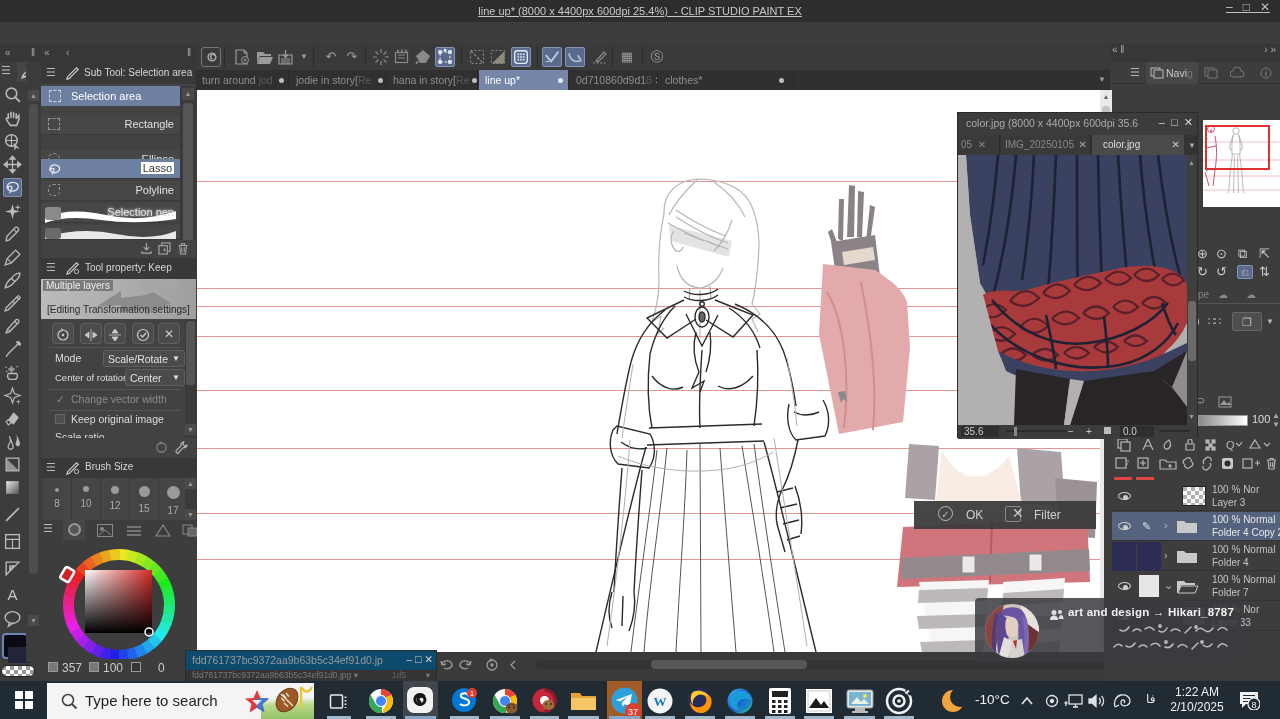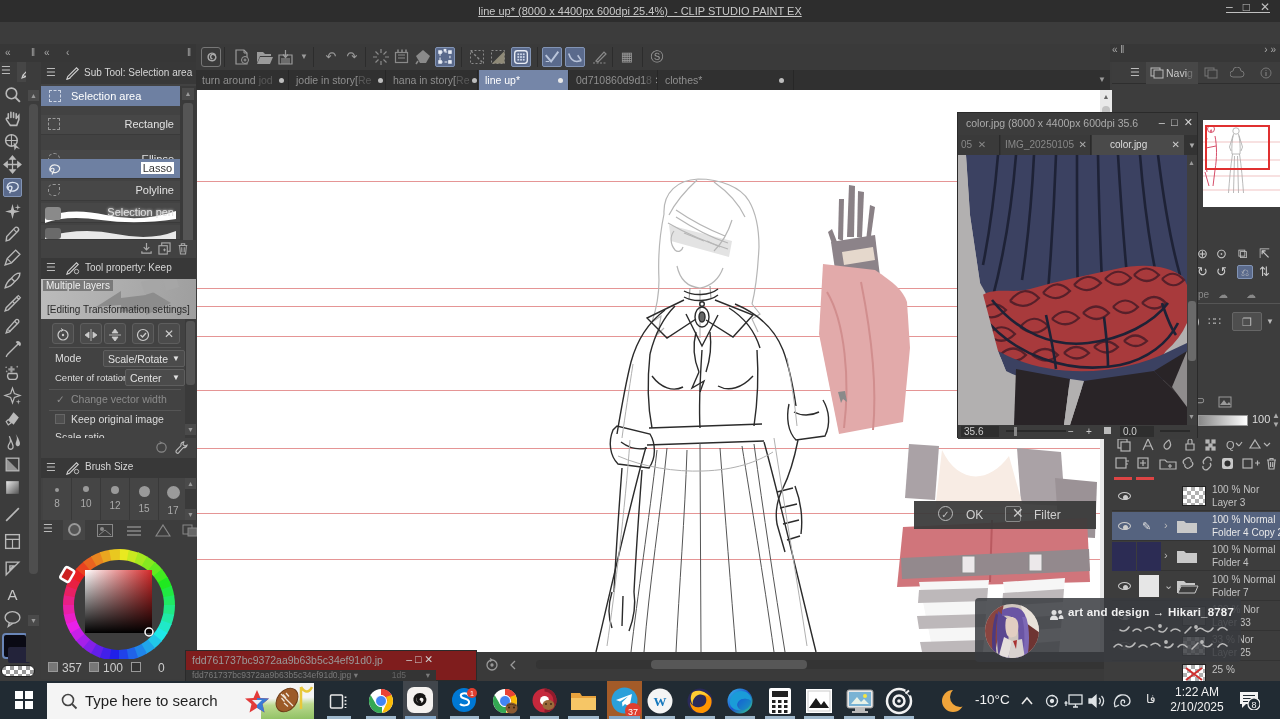--- a/index.html
+++ b/index.html
@@ -52,21 +52,21 @@
 #canvas{left:197px;top:90px;width:903px;height:562px;background:#ffffff;overflow:hidden;}
 #vscroll{left:1100px;top:90px;width:12px;height:562px;background:#e9e9e9;}
 #canvasbottom{left:196px;top:652px;width:916px;height:29px;background:#3a3a3a;}
 
 #rdock{left:1112px;top:62px;width:168px;height:617px;background:#3d3d3d;}
 
 #floatwin{left:957px;top:112px;width:241px;height:326px;background:#3c3c3c;border:1px solid #2a2a2a;}
 
 #okbar{left:914px;top:501px;width:182px;height:28px;background:rgba(58,58,58,0.94);color:#cfcfcf;font-size:12px;}
 
-#fddwin{left:185px;top:650px;width:292px;height:31px;background:#7f1d1d;border:1px solid #2a2a2a;}
+#fddwin{left:185px;top:650px;width:252px;height:31px;background:#0c4a6e;border:1px solid #2a2a2a;}
 
 #notif{left:975px;top:598px;width:266px;height:64px;background:rgba(56,59,63,0.85);border-radius:4px;color:#e8e8e8;}
 
 #taskbar{left:0;top:681px;width:1280px;height:38px;background:#212b33;}
 </style>
 </head>
 <body>
 <div id="stage">
   <div class="abs" id="titlebar">line up* (8000 x 4400px 600dpi 25.4%)&nbsp; - CLIP STUDIO PAINT EX</div>
   <div class="abs" id="winbtns">–&nbsp;&nbsp;&nbsp;□&nbsp;&nbsp;&nbsp;✕</div>
@@ -785,41 +785,30 @@
           <path d="M1 4 L8 4 L10 6 L19 6 L19 8 L5 8 L2 16 L1 16 Z" fill="#c9c9c9"></path>
           <path d="M5 9 L22 9 L19 16 L2 16 Z" fill="none" stroke="#c9c9c9"></path>
         </svg>
         <div class="ltxt">100 % Normal<br>Folder 7</div>
       </div>
     <div class="lrow" style="top:540px">
         <span class="leye"></span>
         <span class="lthumb" style="background:#6a6a6a"></span>
         <div class="ltxt">100 % Nor<br>Layer 33</div>
       </div>
-    <div class="lrow" style="top:570px">
-        <span class="leye" style="opacity:.5"></span>
-        <span class="lthumb chk"></span>
-        <div class="ltxt">33 % Nor<br>Layer 25</div>
-      </div>
-    <div class="lrow" style="top:600px;border-bottom:none">
-        <span class="lthumb chk" style="top:2px"><svg width="22" height="18">
-            <path d="M3 3 L19 15 M19 3 L3 15" stroke="#d03030" stroke-width="2"></path>
-          </svg></span>
-        <div class="ltxt">25 %<br>&nbsp;</div>
-      </div>
   </div>
   <div class="abs" id="floatwin">
     <div style="position:absolute;left:0;top:0;width:239px;height:22px;background:#3c3c3c;color:#ababab;font-size:10.5px">
       <span style="position:absolute;left:8px;top:4px">color.jpg (8000 x 4400px 600dpi 35.6</span>
       <span style="position:absolute;right:4px;top:3px;color:#d5d5d5;font-size:11px">–&nbsp;&nbsp;□&nbsp;&nbsp;✕</span>
     </div>
     <div style="position:absolute;left:0;top:22px;width:239px;height:20px;background:#333">
       <div style="position:absolute;left:0;top:0;width:42px;height:20px;background:#3a3a3a;border-right:1px solid #2a2a2a;color:#888;font-size:10px;line-height:20px"><span style="margin-left:3px">05</span>&nbsp;&nbsp;✕</div>
       <div style="position:absolute;left:43px;top:0;width:90px;height:20px;background:#3a3a3a;border-right:1px solid #2a2a2a;color:#888;font-size:10px;line-height:20px"><span style="margin-left:4px">IMG_20250105</span> <span style="float:right;margin-right:3px;color:#aaa">✕</span></div>
-      <div style="position:absolute;left:134px;top:0;width:92px;height:20px;background:#4a4a4a;color:#ddd;font-size:10px;line-height:20px"><span style="margin-left:18px">color.jpg</span><span style="float:right;margin-right:4px;color:#ccc">✕</span></div>
+      <div style="position:absolute;left:134px;top:0;width:92px;height:20px;background:#4a4a4a;color:#ddd;font-size:10px;line-height:20px"><span style="margin-left:11px">color.jpg</span><span style="float:right;margin-right:4px;color:#ccc">✕</span></div>
       <div style="position:absolute;right:1px;top:6px;color:#aaa;font-size:8px">▼</div>
     </div>
     <svg width="229" height="270" viewBox="0 0 229 270" style="position:absolute;left:0;top:42px">
       <rect width="229" height="270" fill="#b2b0b0"></rect>
       <path d="M8 0 L229 0 L229 160 L196 200 L62 198 L22 128 L12 60 Z" fill="#3b4161"></path>
       <g stroke="#1e2236" stroke-width="2.6" fill="none">
         <path d="M58 0 C54 50, 46 100, 34 145"></path>
         <path d="M98 0 C96 55, 92 115, 88 160"></path>
         <path d="M140 0 C141 55, 143 115, 146 162"></path>
         <path d="M182 0 C186 50, 194 105, 204 148"></path>

